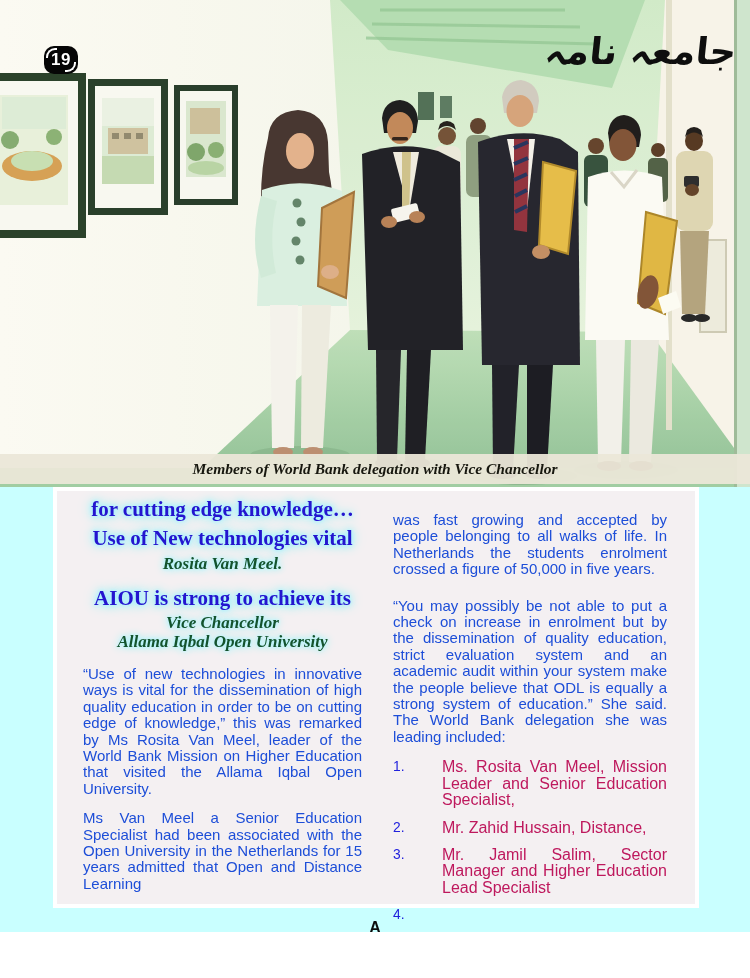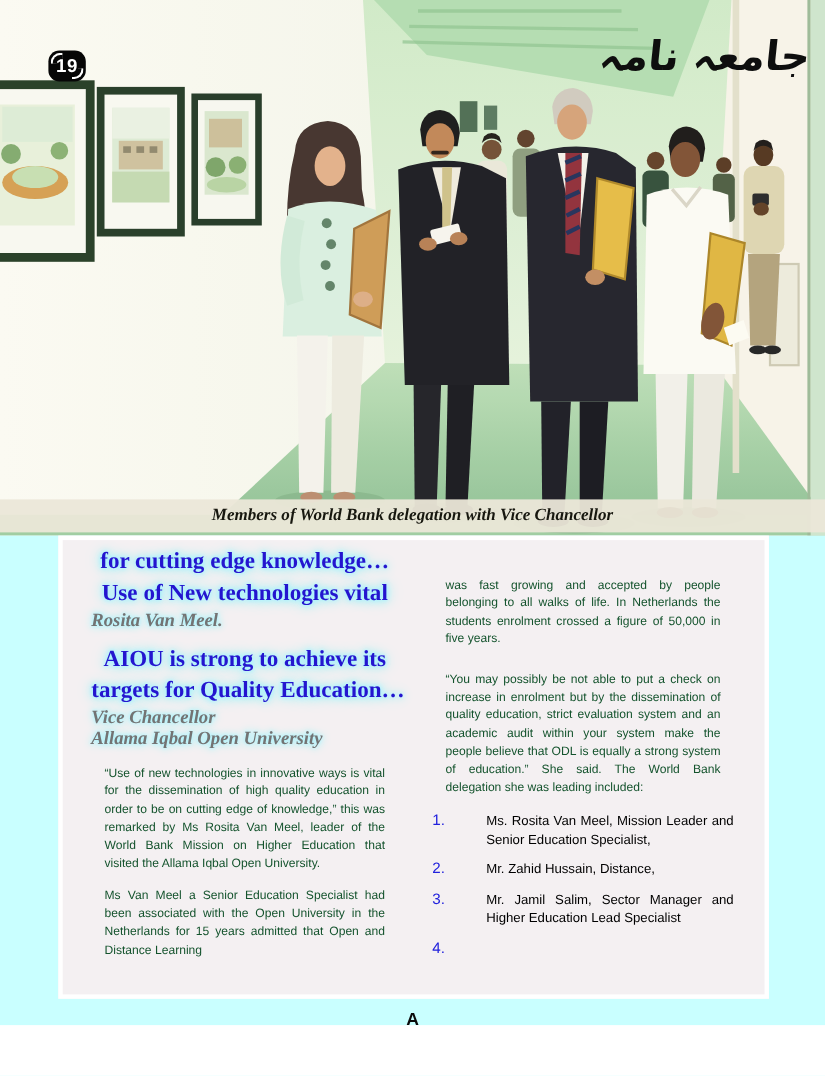--- a/index.html
+++ b/index.html
@@ -30,35 +30,35 @@
   .lower{position:absolute;top:487px;left:0;width:750px;height:491px;background:#c9ffff;}
   .content-box{position:absolute;top:0;left:53px;width:638px;height:413px;
          background:#f4f0f2;border:4px solid #ffffff;}
 
   .col-left{position:absolute;left:26px;top:4px;width:279px;}
   .col-right{position:absolute;left:336px;top:21px;width:274px;}
 
   .headline{margin:0;text-align:center;font-family:"Liberation Serif",serif;
          font-weight:bold;font-size:21px;line-height:29px;color:#2415cf;white-space:nowrap;
          text-shadow:0 0 3px #aef6ff,0 0 6px #8eeffc,0 0 11px #8eeffc,0 0 18px #c2f8ff;}
-  .byline{margin:1px 0 10px;font-family:"Liberation Serif",serif;
-         font-weight:bold;font-style:italic;font-size:17px;line-height:20px;color:#737373;
+  .byline{margin:1px 0 10px;text-align:center;font-family:"Liberation Serif",serif;
+         font-weight:bold;font-style:italic;font-size:17px;line-height:20px;color:#14532d;
          text-shadow:0 0 3px #aef6ff,0 0 7px #8eeffc,0 0 12px #c2f8ff;}
   .headline.second{margin-top:9px;}
   .byline.small{font-size:17px;line-height:18px;margin-bottom:0;}
 
-  .bodytext{margin:12px;font-size:11px;line-height:16.4px;color:#14532d;text-align:justify;}
+  .bodytext{margin:0;font-size:15px;line-height:16.4px;color:#1d4ed8;text-align:justify;}
   .col-left .bodytext.first{margin-top:15px;}
   .bodytext + .bodytext{margin-top:13px;}
   .col-right .bodytext + .bodytext{margin-top:20px;}
 
   .dlist{margin-top:14px;}
   .list-item{display:flex;margin-top:11px;}
   .list-item .num{flex:none;width:49px;font-size:13.8px;line-height:16.4px;color:#2121dd;}
-  .list-item .itext{flex:1;font-size:12px;line-height:16.4px;color:#000000;text-align:justify;}
+  .list-item .itext{flex:1;font-size:16px;line-height:16.4px;color:#be185d;text-align:justify;}
 
   .footer-a{position:absolute;top:432px;left:0;width:100%;text-align:center;
          font-size:16px;font-weight:bold;color:#0b0b0b;}
 </style>
 </head>
 <body>
 
 <div class="page">
 
   <div class="photo-area">
@@ -229,21 +229,20 @@
 
   <div class="lower">
     <div class="content-box">
 
       <div class="col-left">
         <p class="headline">for cutting edge knowledge…</p>
         <p class="headline">Use of New technologies vital</p>
         <p class="byline">Rosita Van Meel.</p>
 
         <p class="headline second">AIOU is strong  to  achieve its</p>
-        <p class="headline">targets for Quality Education…</p>
         <p class="byline small">Vice Chancellor</p>
         <p class="byline small">Allama Iqbal Open  University</p>
 
         <p class="bodytext first">“Use of  new technologies in innovative ways is vital for the dissemination of high quality education in order to be on cutting edge of knowledge,” this was remarked by Ms Rosita Van Meel, leader of the World Bank Mission on Higher Education that visited the Allama Iqbal Open University.</p>
         <p class="bodytext">Ms Van Meel a Senior Education Specialist had been associated with the Open University in the Netherlands for 15 years admitted that Open and Distance Learning</p>
       </div>
 
       <div class="col-right">
         <p class="bodytext">was fast growing and accepted by people belonging to all walks of life.  In Netherlands the students enrolment crossed a figure of 50,000 in five years.</p>
         <p class="bodytext">“You may possibly be not able to put a check on increase in enrolment but by the dissemination of quality education, strict evaluation system and an academic audit within your system make the people believe that ODL is equally a strong system of education.”  She said.    The World Bank delegation she was leading included:</p>

